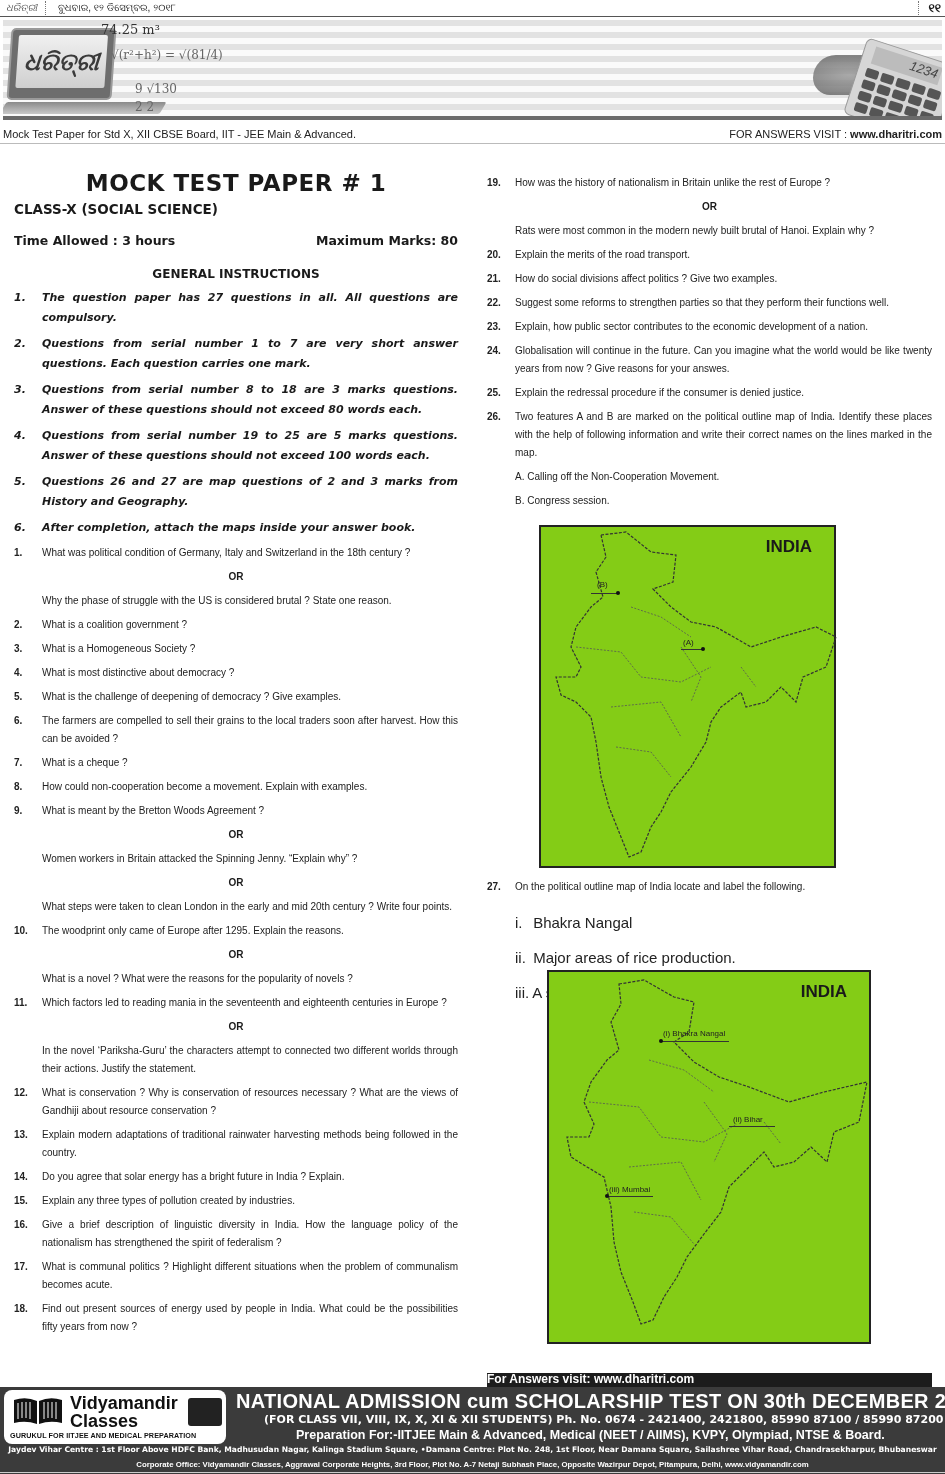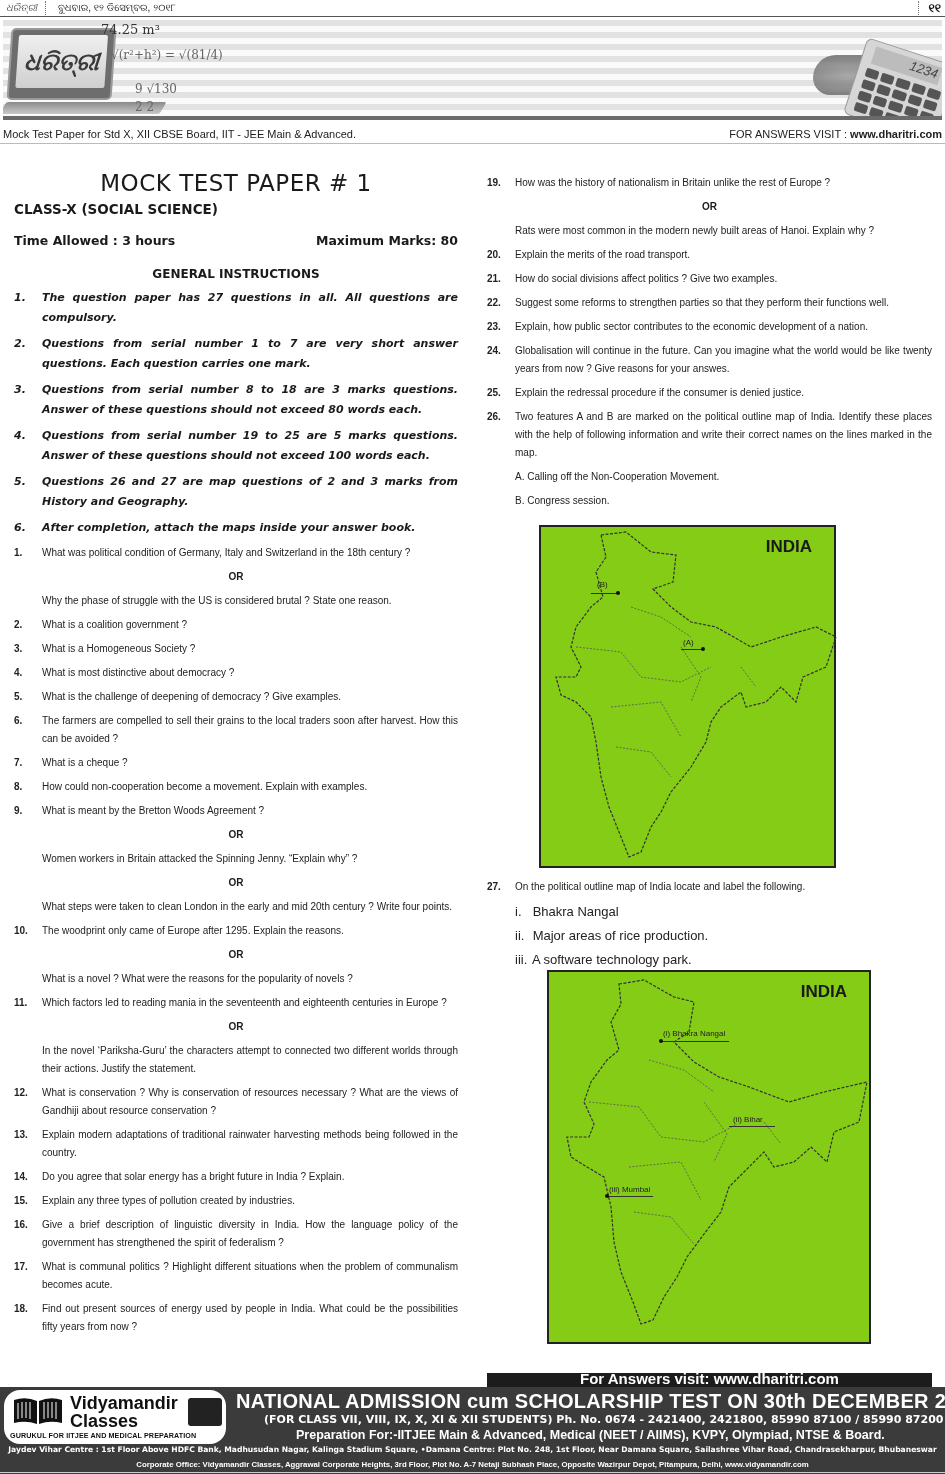--- a/index.html
+++ b/index.html
@@ -34,53 +34,53 @@
   .subline.left { left: 3px; }
   .subline.right { right: 3px; }
   .subline.right b { font-weight: bold; }
   .subrule { position: absolute; left: 0; top: 143px; width: 945px; border-top: 1px solid #bbb; }
 
   
   .col { position: absolute; top: 160px; }
   .col.left { left: 14px; width: 444px; }
   .col.right { left: 487px; width: 445px; }
 
-  .paper-title { text-align: center; font-family: "DejaVu Sans", sans-serif; font-weight: normal; font-size: 23px; letter-spacing: .5px; margin-top: 10px; }
+  .paper-title { text-align: center; font-family: "DejaVu Sans", sans-serif; font-weight: bold; font-size: 23px; letter-spacing: .5px; margin-top: 10px; }
   .paper-sub { text-align: left; font-family: "DejaVu Sans", sans-serif; font-weight: bold; font-size: 13.5px; margin-top: 5px; }
   .meta-row { display: flex; justify-content: space-between; font-family: "DejaVu Sans", sans-serif; font-weight: bold; font-size: 12.5px; margin-top: 16px; }
   .gi-head { text-align: center; font-family: "DejaVu Sans", sans-serif; font-weight: bold; font-size: 12px; margin-top: 19px; }
 
   .instr { display: flex; font-family: "DejaVu Sans", sans-serif; font-weight: bold; font-style: italic; font-size: 11px; line-height: 19.5px; margin-top: 7px; }
   .instr .num { width: 28px; flex: none; }
   .instr .txt { flex: 1; text-align: justify; }
 
   .q { display: flex; font-size: 10px; line-height: 18px; margin-top: 6px; color: #222; }
   .q .num { width: 28px; flex: none; font-weight: bold; }
   .q .txt { flex: 1; text-align: justify; }
   .or { text-align: center; font-weight: bold; font-size: 10px; margin-top: 6px; line-height: 18px; }
   .alt { padding-left: 28px; font-size: 10px; line-height: 18px; margin-top: 6px; text-align: justify; color: #222; }
   .sub { padding-left: 28px; font-size: 10px; line-height: 18px; margin-top: 6px; color: #222; }
-  .sub27 { padding-left: 28px; font-size: 13px; line-height: 16px; margin-top: 8px; color: #222; }
+  .sub27 { padding-left: 28px; font-size: 15px; line-height: 16px; margin-top: 19px; color: #222; }
   .sub27 .rn { display: inline-block; width: 14px; }
 
   
   .map { position: absolute; border: 2px solid #222; background: #84cc16; margin-left: 20px; }
   .map1 { left: 519px; top: 525px; width: 297px; height: 343px; }
   .map2 { left: 527px; top: 970px; width: 324px; height: 374px; }
   .map .title { position: absolute; right: 22px; top: 10px; font-weight: bold; font-size: 17px; }
   .map svg { position: absolute; left: 0; top: 0; }
   .mlabel { position: absolute; font-size: 8px; color: #222; }
   .mline { position: absolute; border-top: 1px solid #333; }
   .mdot { position: absolute; width: 4px; height: 4px; background: #111; border-radius: 50%; }
 
-  .answers-bar { position: absolute; left: 487px; top: 1373px; width: 445px; height: 16px; background: #1c1c1c; color: #fff; font-size: 15px; font-weight: bold; text-align: center; line-height: 12px; }
+  .answers-bar { position: absolute; left: 487px; top: 1373px; width: 445px; height: 16px; background: #1c1c1c; color: #fff; font-size: 12px; font-weight: bold; text-align: left; line-height: 12px; }
 
   
   .ad { position: absolute; left: 0; top: 1387px; width: 945px; height: 87px; background: #3b3b3b; color: #fff; }
-  .ad .logo { position: absolute; left: 4px; top: 3px; width: 222px; height: 54px; background: #fff; border-radius: 16px; color: #111; }
+  .ad .logo { position: absolute; left: 4px; top: 3px; width: 222px; height: 54px; background: #fff; border-radius: 8px; color: #111; }
   .ad .logo .book { position: absolute; left: 8px; top: 6px; width: 52px; height: 30px; }
   .ad .logo .name1 { position: absolute; left: 66px; top: 3px; font-weight: bold; font-size: 18px; }
   .ad .logo .name2 { position: absolute; left: 66px; top: 21px; font-weight: bold; font-size: 18px; }
   .ad .logo .desk { position: absolute; left: 184px; top: 8px; width: 34px; height: 28px; background: #222; border-radius: 3px; }
   .ad .logo .tag { position: absolute; left: 6px; top: 41px; font-weight: bold; font-size: 7.2px; letter-spacing: .1px; }
   .ad .headline { position: absolute; left: 236px; top: 3px; font-weight: bold; font-size: 20px; letter-spacing: .3px; white-space: nowrap; }
   .ad .line2 { position: absolute; left: 264px; top: 26px; font-family: "DejaVu Sans", sans-serif; font-weight: bold; font-size: 11px; white-space: nowrap; }
   .ad .line3 { position: absolute; left: 296px; top: 41px; font-weight: bold; font-size: 12.5px; white-space: nowrap; }
   .ad .addr1 { position: absolute; left: 0; top: 58px; width: 945px; font-family: "DejaVu Sans", sans-serif; font-size: 7.6px; font-weight: bold; text-align: center; border-bottom: 1px solid #ccc; padding-bottom: 18px; white-space: nowrap; }
   .ad .addr2 { position: absolute; left: 0; top: 73px; width: 945px; font-size: 7.8px; font-weight: bold; text-align: center; white-space: nowrap; }
@@ -236,39 +236,39 @@
   <div class="q">
       <span class="num">14.</span>
       <span class="txt">Do you agree that solar energy has a bright future in India ? Explain.</span>
     </div>
   <div class="q">
       <span class="num">15.</span>
       <span class="txt">Explain any three types of pollution created by industries.</span>
     </div>
   <div class="q">
       <span class="num">16.</span>
-      <span class="txt">Give a brief description of linguistic diversity in India. How the language policy of the government has strengthened the spirit of federalism ?</span>
+      <span class="txt">Give a brief description of linguistic diversity in India. How the language policy of the nationalism has strengthened the spirit of federalism ?</span>
     </div>
   <div class="q">
       <span class="num">17.</span>
       <span class="txt">What is communal politics ? Highlight different situations when the problem of communalism becomes acute.</span>
     </div>
   <div class="q">
       <span class="num">18.</span>
       <span class="txt">Find out present sources of energy used by people in India. What could be the possibilities fifty years from now ?</span>
     </div>
 </div>
 
 <div class="col right" style="top:170px;">
   <div class="q" style="margin-top:4px">
       <span class="num">19.</span>
       <span class="txt">How was the history of nationalism in Britain unlike the rest of Europe ?</span>
     </div>
   <div class="or">OR</div>
-  <div class="alt">Rats were most common in the modern newly built areas of Hanoi. Explain why ?</div>
+  <div class="alt">Rats were most common in the modern newly built brutal of Hanoi. Explain why ?</div>
   <div class="q">
       <span class="num">20.</span>
       <span class="txt">Explain the merits of the road transport.</span>
     </div>
   <div class="q">
       <span class="num">21.</span>
       <span class="txt">How do social divisions affect politics ? Give two examples.</span>
     </div>
   <div class="q">
       <span class="num">22.</span>

